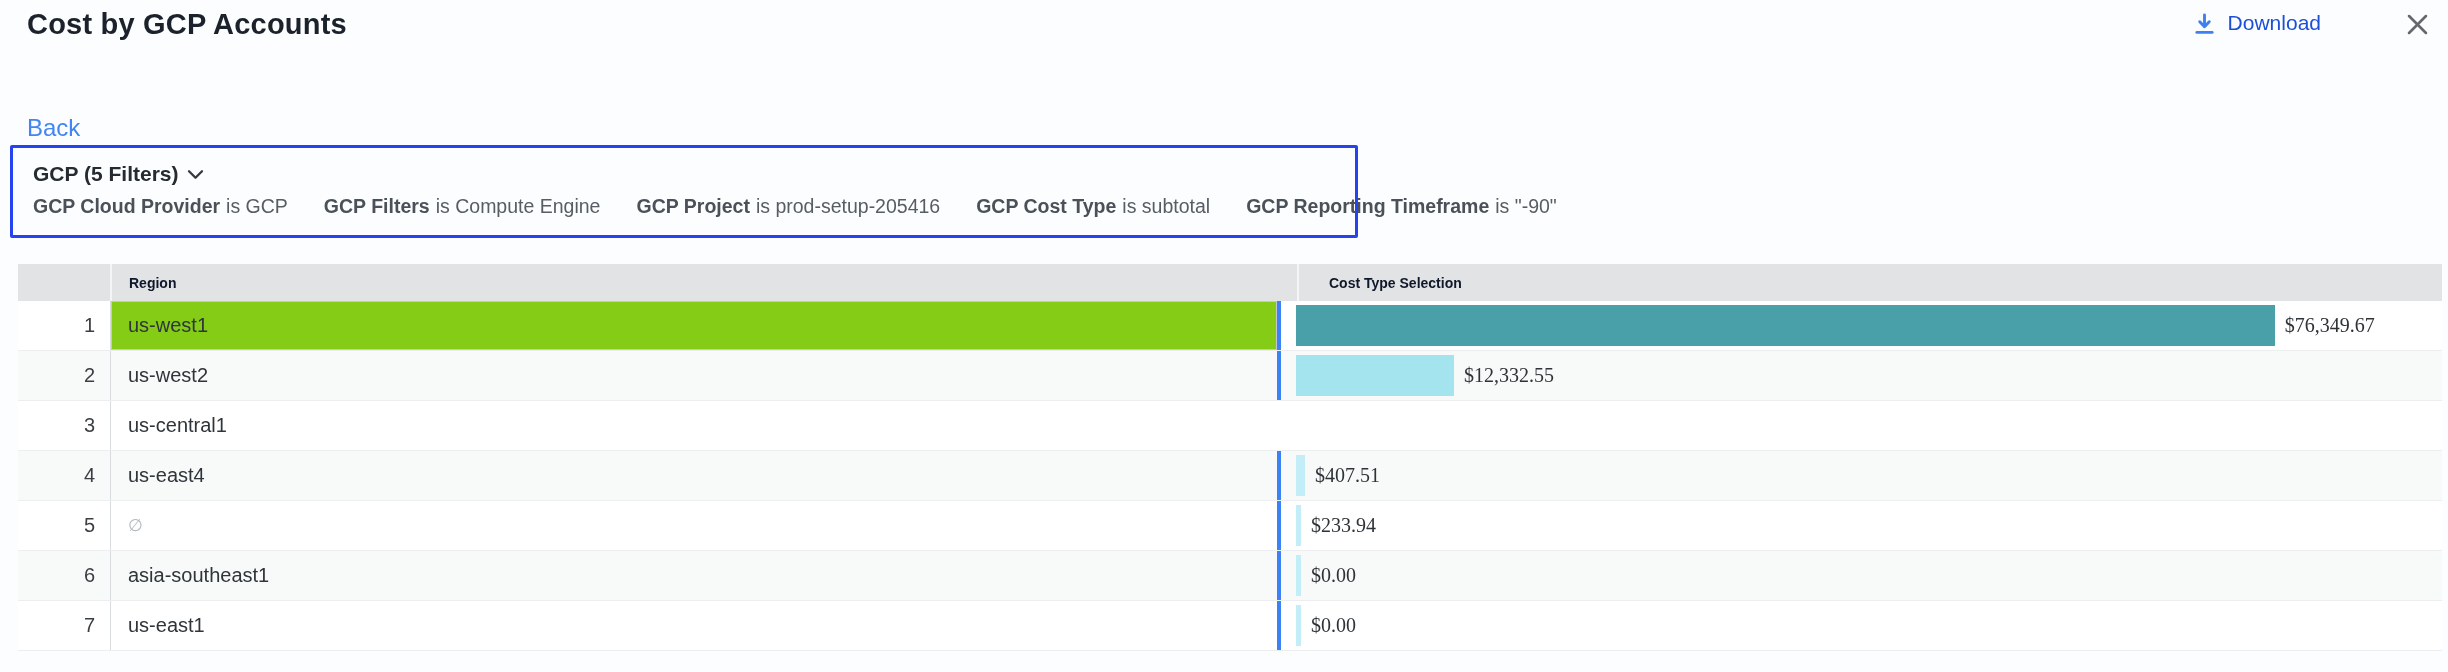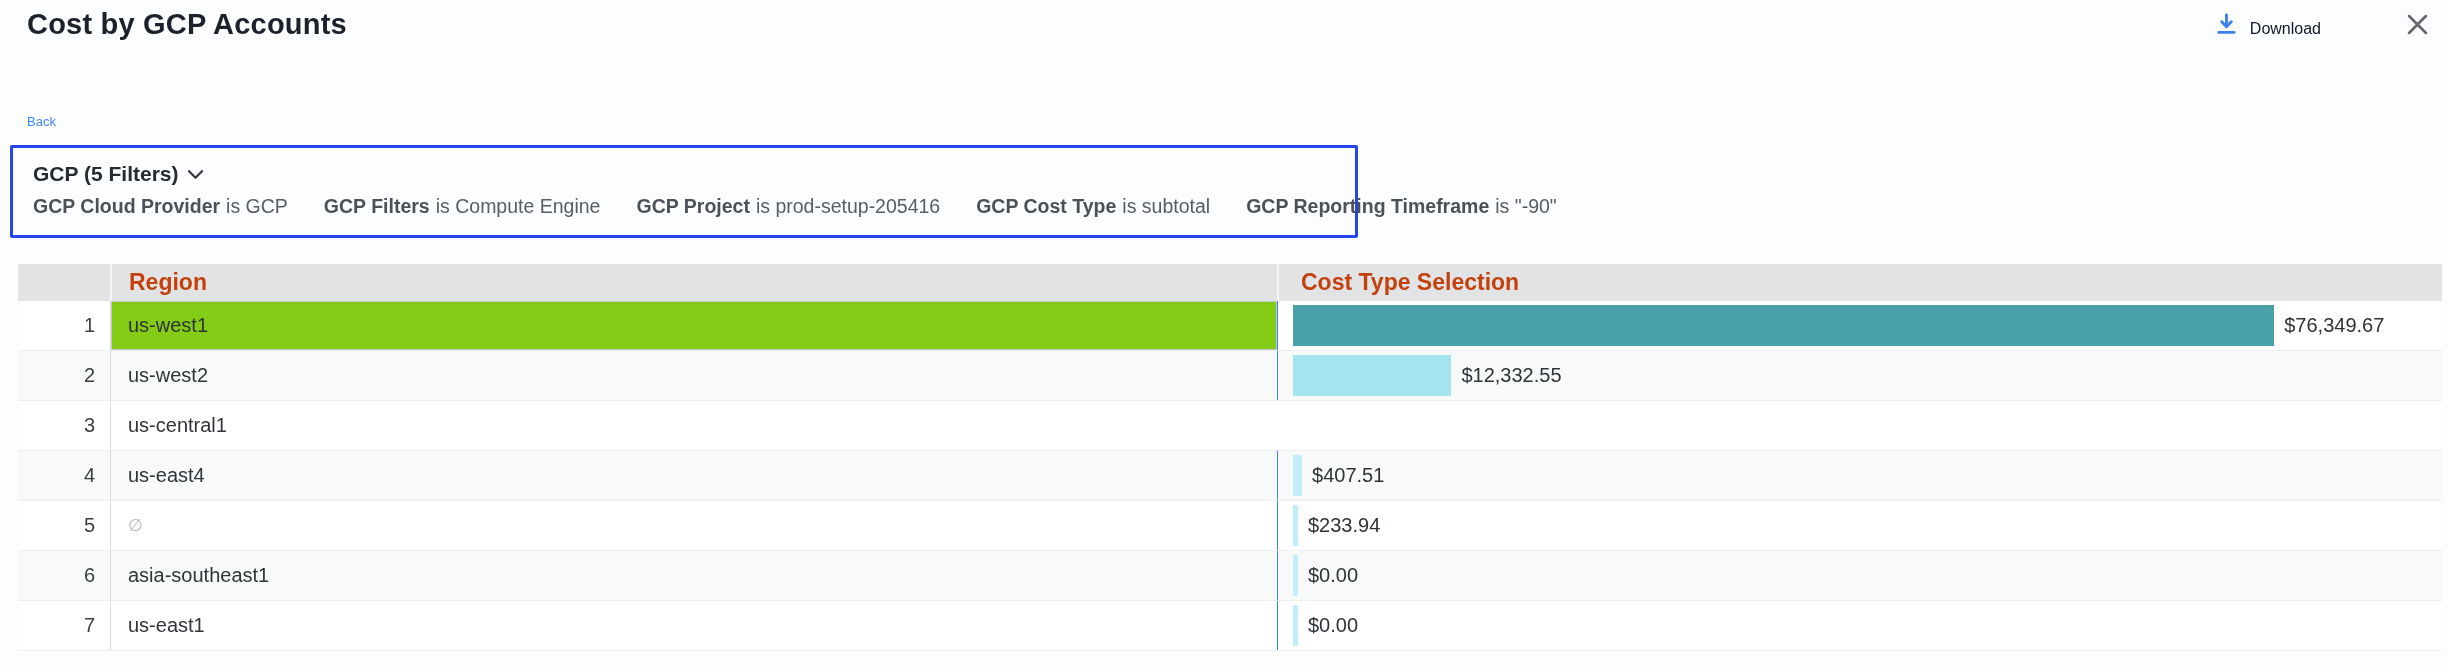--- a/index.html
+++ b/index.html
@@ -17,32 +17,32 @@
   
   .page-title {
     position:absolute; left:27px; top:8px; margin:0;
     font-size:29px; font-weight:700; color:#1b222b; letter-spacing:.2px;
   }
   .header-actions {
     position:absolute; top:10px; right:16px;
     display:flex; align-items:center;
   }
   .download-link {
-    display:flex; align-items:flex-end; gap:10px;
-    color:#0f172a; font-size:16px; cursor:pointer;
+    display:flex; align-items:flex-start; gap:10px;
+    color:#1d4ed8; font-size:21px; cursor:pointer;
   }
   .close-btn {
     margin-left:82px; background:none; border:none; padding:0; cursor:pointer;
     display:flex; align-items:center;
   }
 
   
   .back-link {
     position:absolute; left:27px; top:114px;
-    color:#4285f4; font-size:13px; cursor:pointer;
+    color:#4285f4; font-size:24px; cursor:pointer;
   }
 
   
   .filter-panel {
     position:absolute; left:10px; top:145px; width:1348px;
     border:3px solid #2543ee; border-radius:2px;
     background:#fcfdff;
     padding:13px 20px 17px 20px;
   }
   .filter-summary {
@@ -58,26 +58,26 @@
   .filter-item .f-name { font-weight:700; color:#4b5158; margin-right:6px; }
 
   
   .grid { position:absolute; left:18px; top:264px; width:2424px; background:#fff; }
   .grid-header {
     display:grid; grid-template-columns:92px 1167px 1fr;
     height:37px; background:#e1e3e4;
   }
   .hcell {
     display:flex; align-items:center;
-    font-weight:700; font-size:23px; color:#c2410c;
+    font-weight:700; font-size:14px; color:#0f172a;
     padding-left:17px; overflow:hidden;
   }
   .hcell.num { padding:0; }
   .hcell.region, .hcell.cost { border-left:2px solid #f4f6f6; }
-  .hcell.cost { padding-left:22px; }
+  .hcell.cost { padding-left:30px;margin-left:20px; }
 
   .grid-row {
     display:grid; grid-template-columns:92px 1167px 1fr;
     height:50px; background:#fff;
     border-bottom:1px solid #edeeef;
   }
   .grid-row.banded { background:#f8f9f9; }
   .cell { display:flex; align-items:center; overflow:hidden; }
   .cell.num {
     justify-content:flex-end; padding-right:15px;
@@ -85,21 +85,21 @@
   }
   .cell.region {
     padding-left:17px; border-left:1px solid #d9dcde;
     font-size:20px; color:#2f353a;
   }
   .cell.region.empty { color:#b4bac0; font-size:17px; }
   .grid-row.selected .cell.region {
     background:#84cc16;
     box-shadow:inset 0 0 0 1px #c6c9cb;
   }
-  .cell.cost { padding-left:15px; border-left:1px solid #3b82f6; }
+  .cell.cost { padding-left:15px; border-left:4px solid #3b82f6;font-family:Liberation Serif, serif; }
   .bar { height:41px; flex:none; }
   .amount { margin-left:10px; font-size:20px; color:#2e3338; white-space:nowrap; }
 </style>
 </head>
 <body>
 
 <h1 class="page-title">Cost by GCP Accounts</h1>
 
 <div class="header-actions">
   <a class="download-link">

